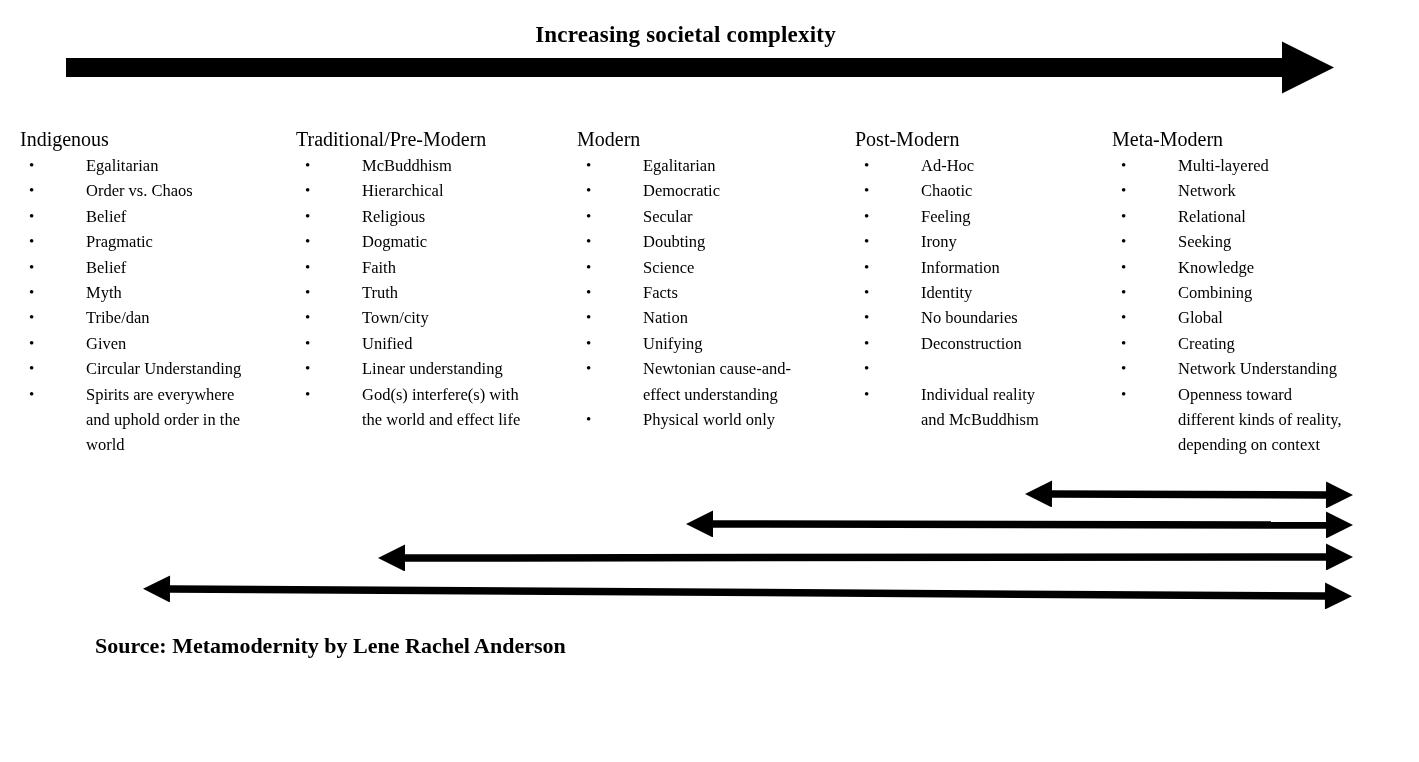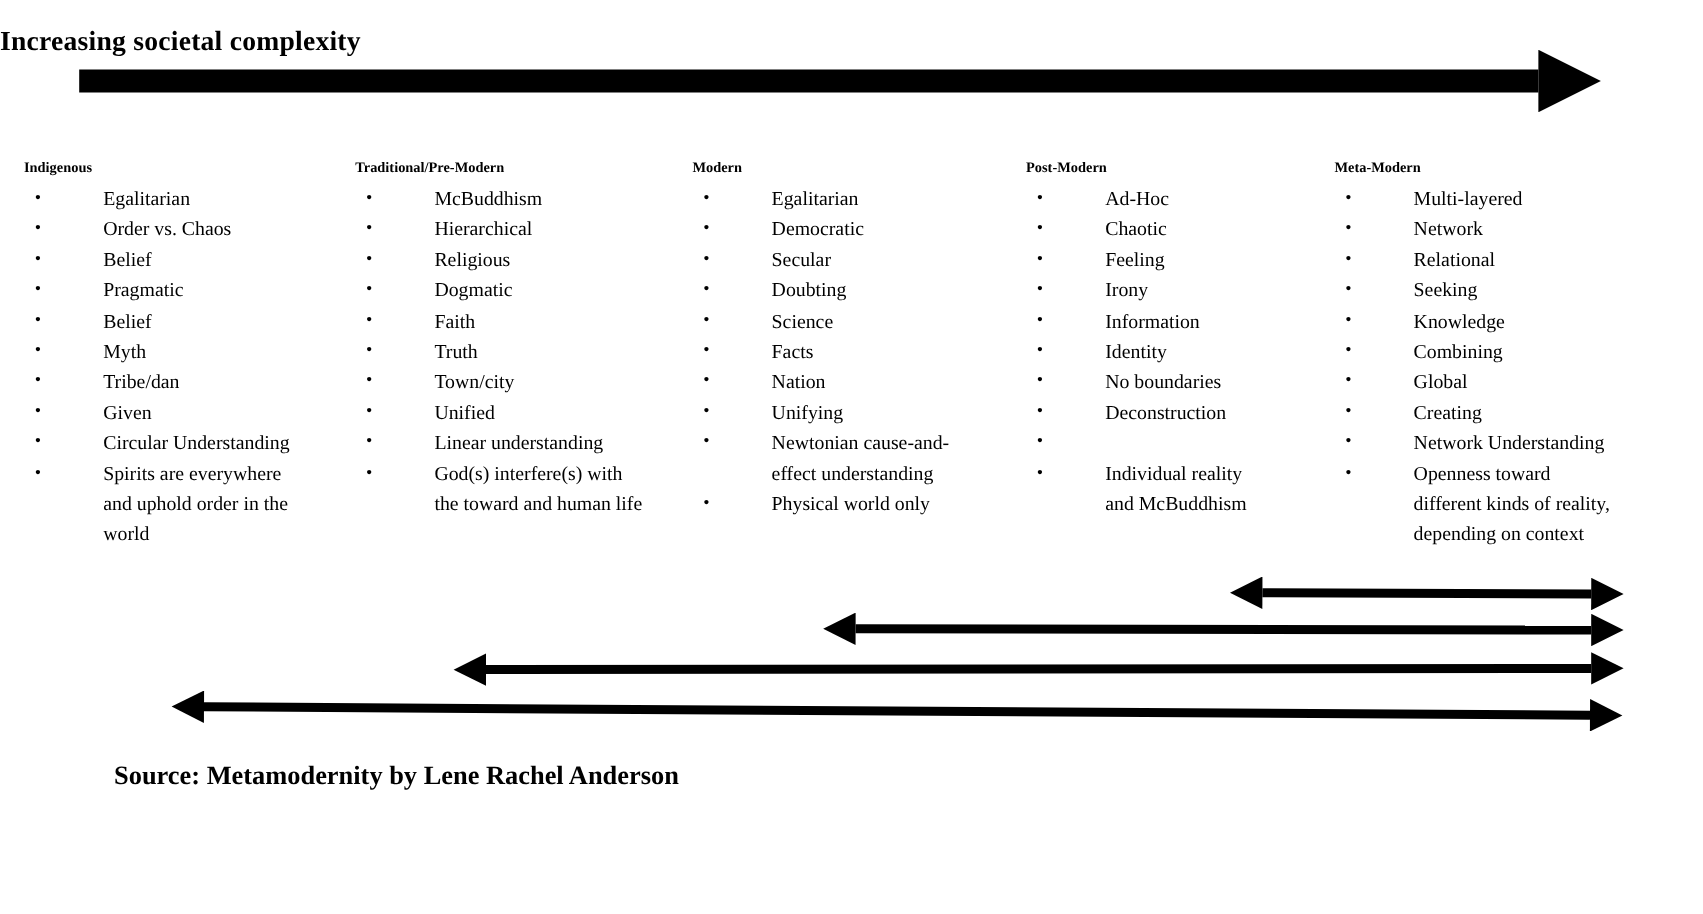--- a/index.html
+++ b/index.html
@@ -2,26 +2,26 @@
 <html><head>
 <meta charset="utf-8">
 <style>
   html,body{margin:0;padding:0;}
   body{
     width:1419px;height:762px;background:#ffffff;color:#000000;
     font-family:"Liberation Serif","DejaVu Serif",serif;
     position:relative;overflow:hidden;
   }
   .title{
-    position:absolute;top:22px;left:0;width:1371px;
+    position:absolute;top:22px;left:0;width:1371px;text-align:center;
     font-size:23px;font-weight:bold;letter-spacing:0.2px;
   }
   #arrows-svg{position:absolute;left:0;top:0;width:1419px;height:762px;}
   .column{position:absolute;top:126px;}
-  .col-heading{font-size:12px;font-weight:bold;line-height:27px;}
+  .col-heading{font-size:20px;font-weight:normal;line-height:27px;}
   .item-row{display:flex;font-size:16.5px;line-height:25.4px;}
   .bullet{flex:0 0 38px;width:38px;box-sizing:border-box;padding-left:9px;font-size:15px;}
   .item-text{white-space:pre-line;margin-left:28px;}
   .source{
     position:absolute;top:633px;left:95px;width:1324px;text-align:left;
     font-size:22px;font-weight:bold;
   }
 </style>
 </head>
 <body>
@@ -127,21 +127,21 @@
         <span class="bullet">•</span>
         <span class="item-text">Unified</span>
       </div>
       <div class="item-row">
         <span class="bullet">•</span>
         <span class="item-text">Linear understanding</span>
       </div>
       <div class="item-row">
         <span class="bullet">•</span>
         <span class="item-text">God(s) interfere(s) with
-the toward and human life</span>
+the world and effect life</span>
       </div>
     </div>
 </div>
 
 <div class="column" style="left:577px;width:250px">
   <div class="col-heading">Modern</div>
   <div class="items">
       <div class="item-row">
         <span class="bullet">•</span>
         <span class="item-text">Egalitarian</span>

